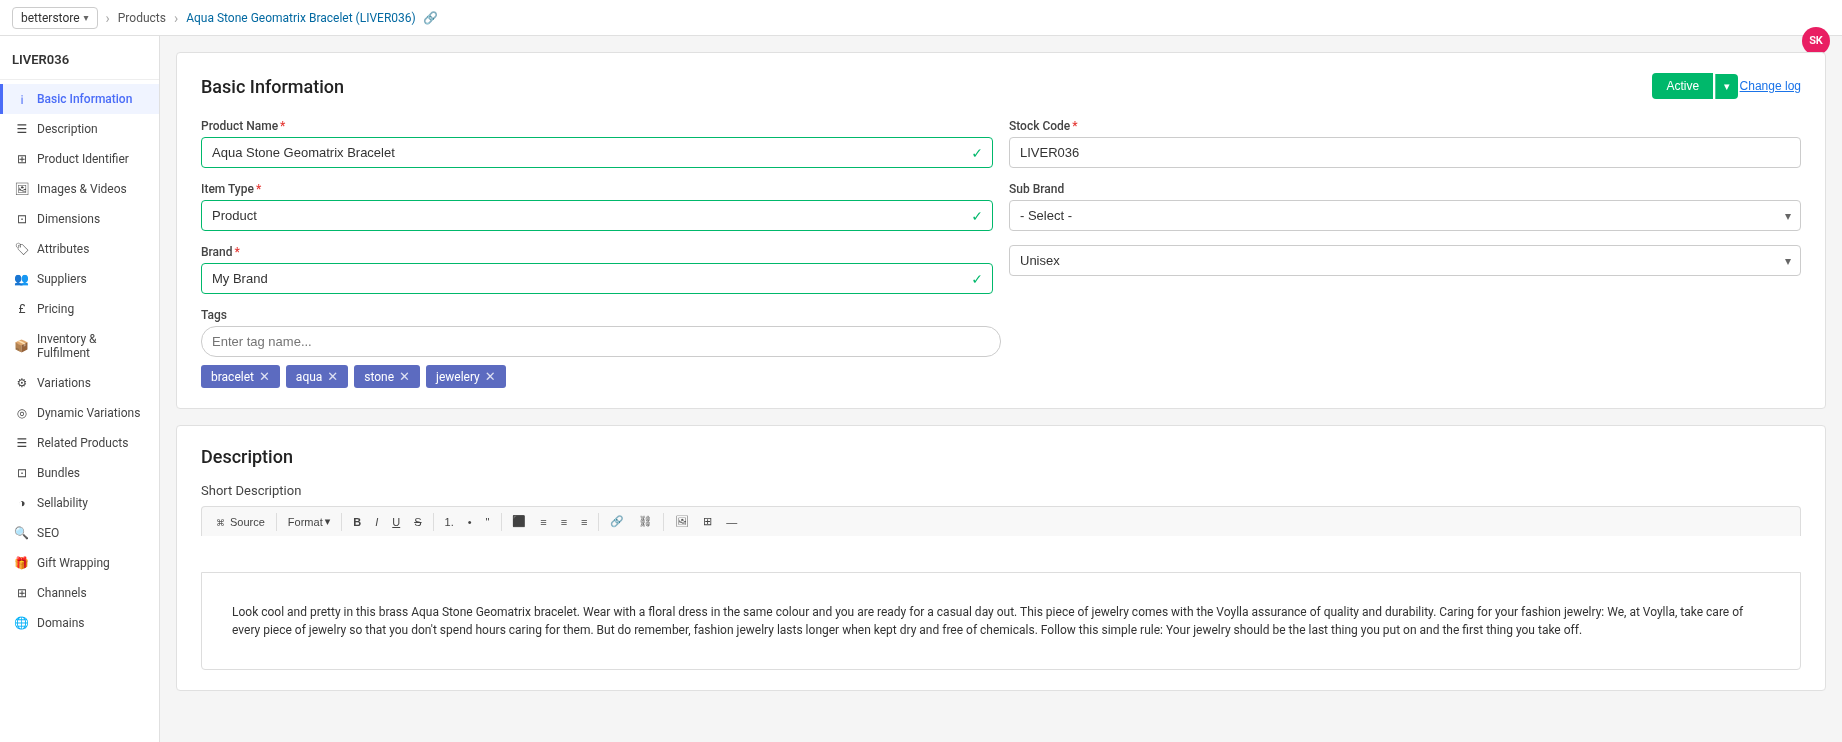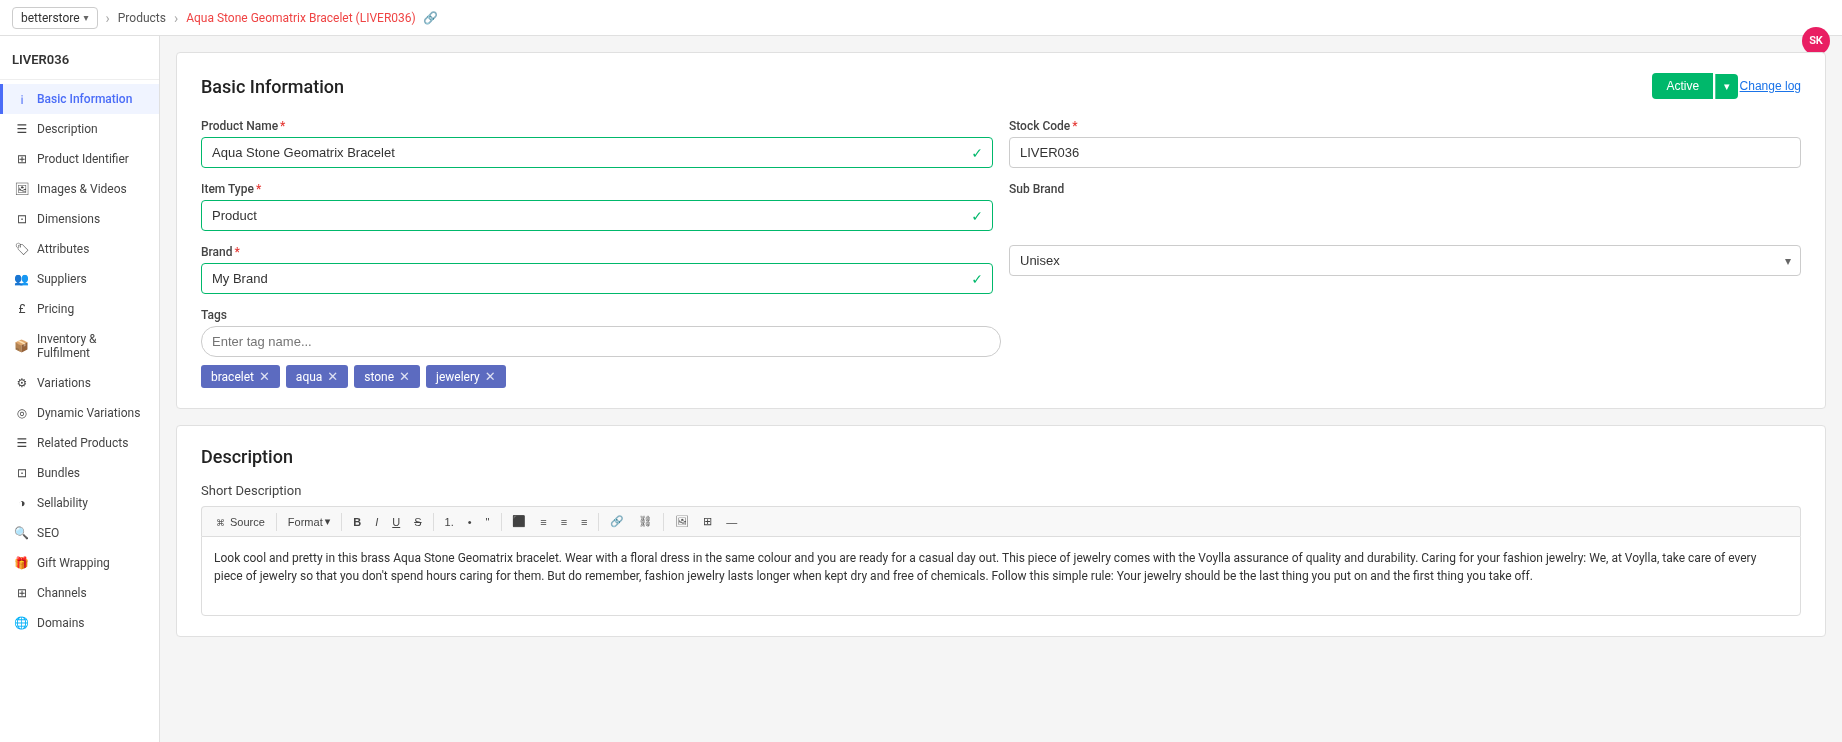--- a/index.html
+++ b/index.html
@@ -4,21 +4,21 @@
   <style>
     * { box-sizing: border-box; margin: 0; padding: 0; }
     body { font-family: -apple-system, BlinkMacSystemFont, 'Segoe UI', Roboto, sans-serif; font-size: 13px; background: #f5f5f5; color: #333; display: flex; flex-direction: column; height: 742px; overflow: hidden; }
 
     
     .topbar { background: #fff; border-bottom: 1px solid #e0e0e0; display: flex; align-items: center; padding: 12px 12px; height: 36px; gap: 8px; flex-shrink: 0; }
     .topbar-store { background: #fff; border: 1px solid #ccc; border-radius: 4px; padding: 3px 8px; font-size: 12px; display: flex; align-items: center; gap: 4px; cursor: pointer; }
     .topbar-store .chevron { font-size: 10px; color: #666; }
     .topbar-sep { color: #aaa; font-size: 14px; }
     .topbar-crumb { font-size: 12px; color: #555; cursor: pointer; }
-    .topbar-current { font-size: 12px; color: #ef4444; }
+    .topbar-current { font-size: 12px; color: #0369a1; }
     .topbar-link-icon { font-size: 12px; color: #888; cursor: pointer; }
     .topbar-avatar { width: 28px; height: 28px; border-radius: 50%; background: #e91e63; color: #fff; display: flex; align-items: center; justify-content: center; font-size: 11px; font-weight: 600; margin-left: auto; margin-top: 46px; }
 
     
     .layout { display: flex; flex: 1; overflow: hidden; }
 
     
     .sidebar { width: 160px; background: #fff; border-right: 1px solid #e0e0e0; overflow-y: auto; flex-shrink: 0; padding: 8px 0; }
     .sidebar-logo { padding: 8px 12px 12px; font-size: 13px; font-weight: 600; color: #333; border-bottom: 1px solid #eee; margin-bottom: 4px; }
     .sidebar-item { display: flex; align-items: center; gap: 8px; padding: 8px 12px; font-size: 12px; color: #444; cursor: pointer; border-left: 3px solid transparent; }
@@ -62,21 +62,21 @@
 
     
     .desc-title { font-size: 18px; font-weight: 500; color: #222; margin-bottom: 16px; }
     .short-desc-label { font-size: 13px; color: #444; margin-bottom: 8px; }
 
     
     .editor-toolbar { background: #f8f8f8; border: 1px solid #ddd; border-bottom: none; border-radius: 4px 4px 0 0; padding: 5px 8px; display: flex; align-items: center; gap: 2px; flex-wrap: wrap; }
     .toolbar-btn { background: none; border: 1px solid transparent; border-radius: 3px; padding: 2px 5px; font-size: 11px; cursor: pointer; color: #444; display: flex; align-items: center; gap: 2px; }
     .toolbar-sep-v { width: 1px; height: 18px; background: #ddd; margin: 0 3px; }
 
-    .editor-content { border: 1px solid #ddd; border-radius: 0 0 4px 4px; padding: 12px; min-height: 80px; font-size: 12px; color: #333; line-height: 1.5; background: #fff; }
+    .editor-content { border: 1px solid #ddd; border-radius: 0 0 4px 4px; padding: 30px; min-height: 80px; font-size: 12px; color: #333; line-height: 1.5; background: #fff; margin-top: 36px; }
   </style>
 </head>
 <body>
 
 <div class="topbar">
   <div class="topbar-store">
     <span>betterstore</span>
     <span class="chevron">▾</span>
   </div>
   <span class="topbar-sep">›</span>
@@ -203,20 +203,25 @@
           <label class="form-label">
             <span>Item Type</span><span class="required">*</span>
           </label>
           <div class="form-input-wrapper">
             <input class="form-input has-value" type="text" value="Product" style="">
             <span class="form-input-check">✓</span>
           </div>
         </div>
         <div class="form-group">
           <label class="form-label">Sub Brand</label>
+          <div class="select-wrapper">
+            <select class="form-input">
+              <option>- Select -</option>
+            </select>
+          </div>
         </div>
       </div>
 
       <div class="form-row">
         <div class="form-group">
           <label class="form-label">
             <span>Brand</span><span class="required">*</span>
           </label>
           <div class="form-input-wrapper">
             <input class="form-input has-value" type="text" value="My Brand" style="">

